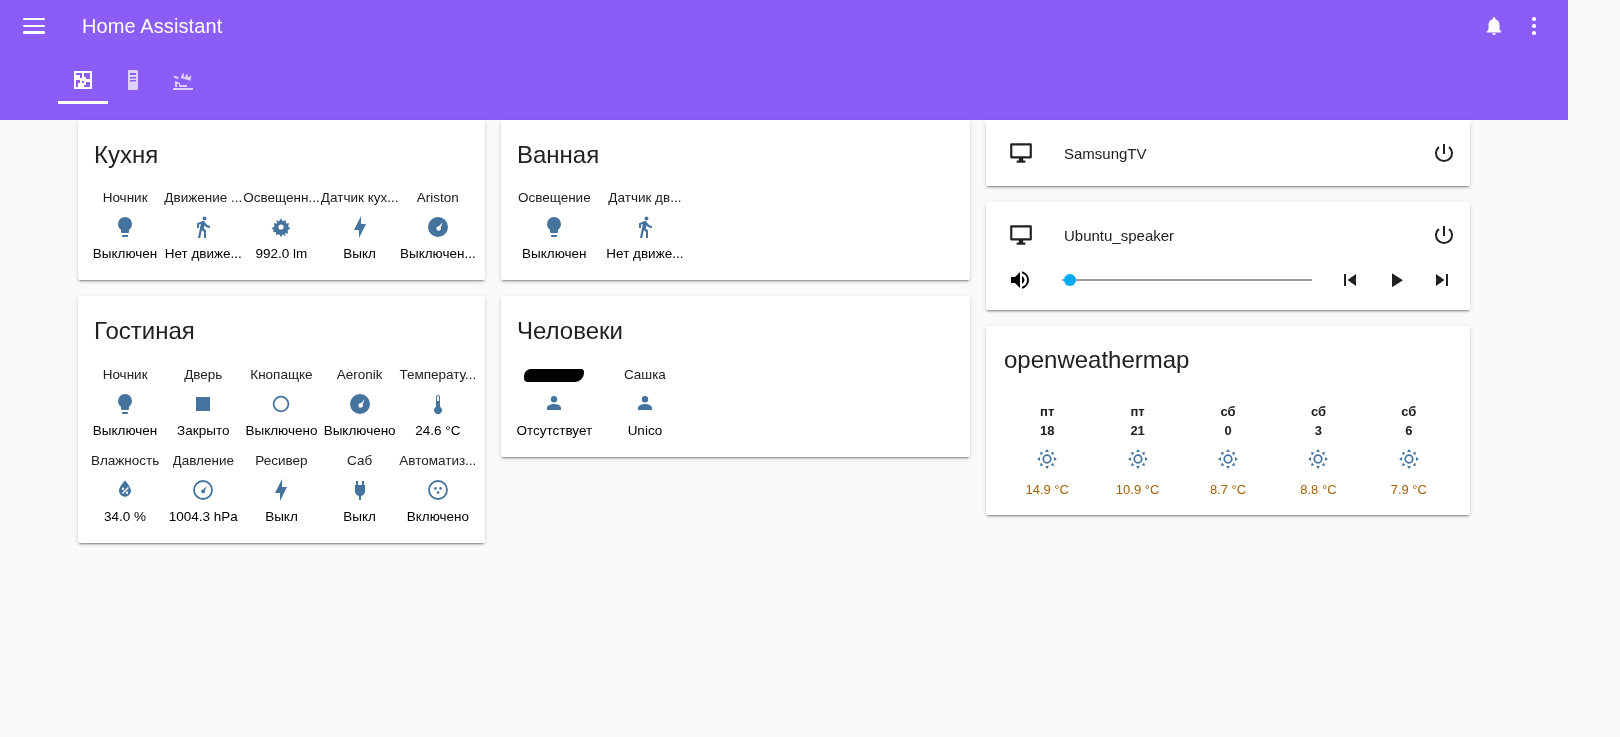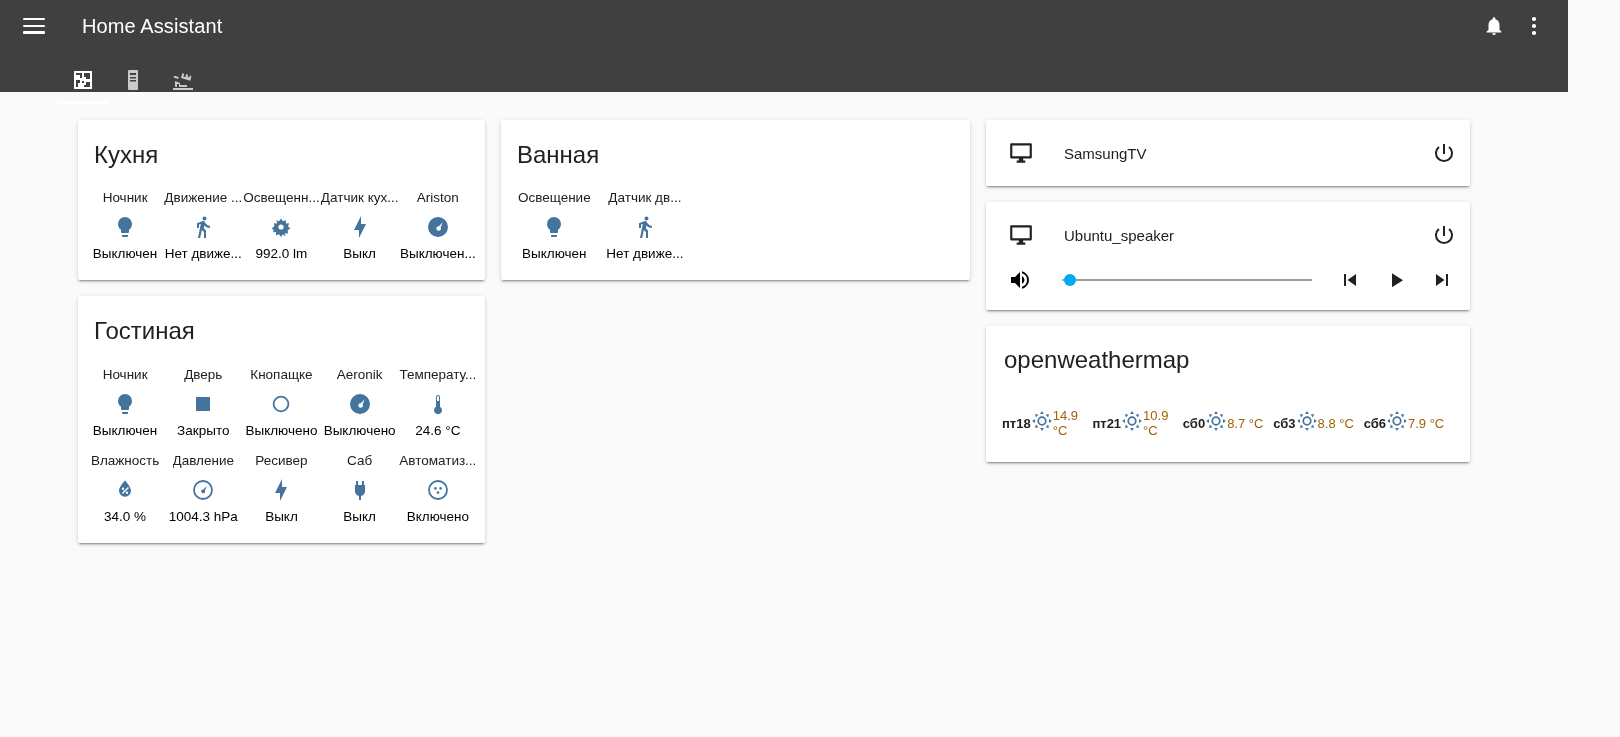--- a/index.html
+++ b/index.html
@@ -8,22 +8,22 @@
     width: 1620px; height: 737px;
     background: #fafafa;
     font-family: "Liberation Sans", sans-serif;
     overflow: hidden;
   }
   .app { width: 1620px; height: 737px; position: relative; background: #fafafa; }
 
   
   .toolbar {
     position: absolute; top: 0; left: 0;
-    width: 1568px; height: 92px;
-    background: #404040;
+    width: 1568px; height: 120px;
+    background: #8b5cf6;
     color: #fff;
   }
   .toolbar-top {
     height: 52px; display: flex; align-items: center; padding: 0 14px;
   }
   .icon-btn {
     width: 40px; height: 40px; display: flex; align-items: center; justify-content: center;
     cursor: pointer; flex: 0 0 auto;
   }
   .hamburger { width: 22px; height: 16px; position: relative; }
@@ -144,21 +144,21 @@
     font-size: 56px; font-weight: 300; color: #212121; line-height: 1; margin-left: 12px;
   }
   .w-unit { font-size: 22px; font-weight: 400; color: #212121; vertical-align: super; }
   .w-cond { font-size: 22px; font-weight: 400; color: #212121; margin-top: 4px; }
   .w-right {
     margin-left: 62px; margin-top: 26px; font-size: 13.5px; color: #8c8c8c; line-height: 20px;
     text-align: left;
   }
   .forecast { display: flex; margin-top: 22px; }
   .fc {
-    flex: 1 1 0; display: flex; flex-direction: row; align-items: center; text-align: left;
+    flex: 1 1 0; display: flex; flex-direction: column; align-items: center; text-align: left;
   }
   .fc-day { font-size: 13px; font-weight: bold; color: #212121; line-height: 19px; }
   .fc-hour { font-size: 13px; font-weight: bold; color: #212121; line-height: 19px; }
   .fc-icon { color: #44739e; margin: 8px 0 8px; }
   .fc-temp { font-size: 13px; color: #a16207; }
 </style>
 </head>
 <body>
 
 <div class="app">
@@ -404,20 +404,48 @@
               <svg width="24" height="24" viewBox="0 0 24 24">
                   <path fill="#44739e" d="M13.5 5.5a2 2 0 1 0-2-2 2 2 0 0 0 2 2M9.8 8.9L7 23h2.1l1.8-8 2.1 2v6h2v-7.5l-2.1-2 .6-3A7.3 7.3 0 0 0 19 13v-2a5.2 5.2 0 0 1-4.3-2.4l-1-1.6A1.9 1.9 0 0 0 12 6a2 2 0 0 0-.8.2L6 8.3V13h2V9.6l1.8-.7z"></path>
                 </svg>
             </div>
             <div class="g-state">Нет движе...</div>
           </div>
 
         </div>
       </div>
 
+      <div class="card">
+        <div class="card-title">Человеки</div>
+        <div class="glance">
+
+          <div class="glance-item">
+            <div class="g-name">
+              <span class="redacted"></span>
+            </div>
+            <div class="g-icon">
+              <svg width="24" height="24" viewBox="0 0 24 24">
+                  <path fill="#44739e" d="M12 4a3.2 3.2 0 1 0 3.2 3.2A3.2 3.2 0 0 0 12 4m0 8c-2.7 0-7 1.34-7 4v2h14v-2c0-2.66-4.3-4-7-4z"></path>
+                </svg>
+            </div>
+            <div class="g-state">Отсутствует</div>
+          </div>
+
+          <div class="glance-item">
+            <div class="g-name">Сашка</div>
+            <div class="g-icon">
+              <svg width="24" height="24" viewBox="0 0 24 24">
+                  <path fill="#44739e" d="M12 4a3.2 3.2 0 1 0 3.2 3.2A3.2 3.2 0 0 0 12 4m0 8c-2.7 0-7 1.34-7 4v2h14v-2c0-2.66-4.3-4-7-4z"></path>
+                </svg>
+            </div>
+            <div class="g-state">Unico</div>
+          </div>
+
+        </div>
+      </div>
     </div>
 
     <div class="col col-3">
 
       <div class="card media-card">
         <div class="media-row">
           <div class="media-icon">
             <svg width="26" height="26" viewBox="0 0 24 24">
                 <path fill="#212121" d="M21 3H3a1 1 0 0 0-1 1v12a1 1 0 0 0 1 1h7v2H8v2h8v-2h-2v-2h7a1 1 0 0 0 1-1V4a1 1 0 0 0-1-1m-1 12H4V5h16z"></path>
               </svg>

